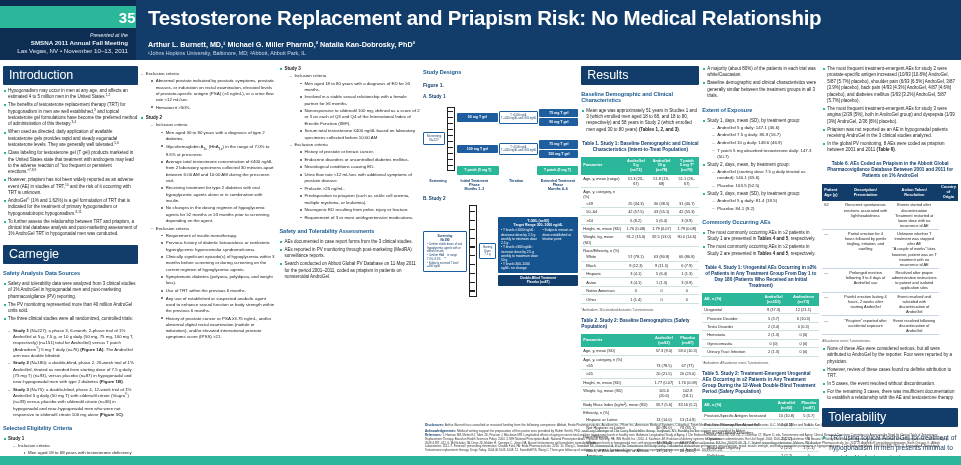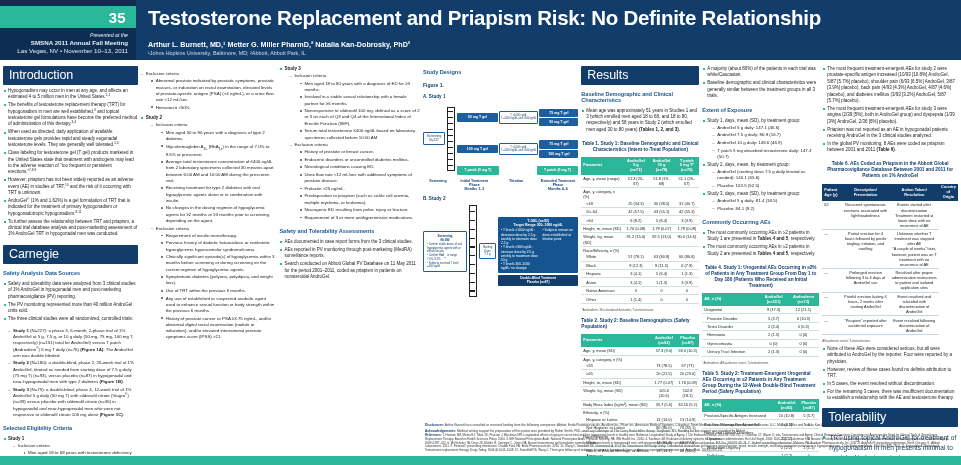--- a/index.html
+++ b/index.html
@@ -33,21 +33,21 @@
     justify-content: flex-start;
     padding-top: 0px;
   }
   .hdr-numband {
     background: #2bb79a;
     height: 22px;
     margin-top: 6px;
     display: flex;
     align-items: center;
     justify-content: flex-end;
-    padding-right: 10px;
+    padding-right: 0;
   }
   .hdr-num {
     color: #ffffff;
     font-size: 15px;
     font-weight: bold;
     letter-spacing: .3px;
   }
   .hdr-meet {
     padding: 4px 8px 0 4px;
     text-align: right;
@@ -241,23 +241,23 @@
       <div class="hdr-numband">
         <span class="hdr-num">35</span>
       </div>
       <div class="hdr-meet">
         <div class="l1">Presented at the</div>
         <div class="l2">SMSNA 2011 Annual Fall Meeting</div>
         <div class="l3">Las Vegas, NV • November 10–13, 2011</div>
       </div>
     </div>
     <div class="hdr-right">
-      <div class="hdr-title">Testosterone Replacement and Priapism Risk: No Definite Relationship</div>
+      <div class="hdr-title">Testosterone Replacement and Priapism Risk: No Medical Relationship</div>
       <div class="hdr-rule"></div>
-      <div class="hdr-authors">Arthur L. Burnett, MD,¹ Metter G. Miller PharmD,² Natalia Kan-Dobrosky, PhD²</div>
+      <div class="hdr-authors">Arthur L. Burnett, MD,¹ Michael G. Miller PharmD,² Natalia Kan-Dobrosky, PhD²</div>
       <div class="hdr-affil">¹Johns Hopkins University, Baltimore, MD; ²Abbott, Abbott Park, IL</div>
     </div>
   </div>
 
   <div class="body">
 
     <div class="col c1">
       <div class="banner big">Introduction</div>
       <ul class="b">
           <li>Hypogonadism may occur in men at any age, and affects an estimated 4 to 5 million men in the United States.<sup>1,2</sup></li>

